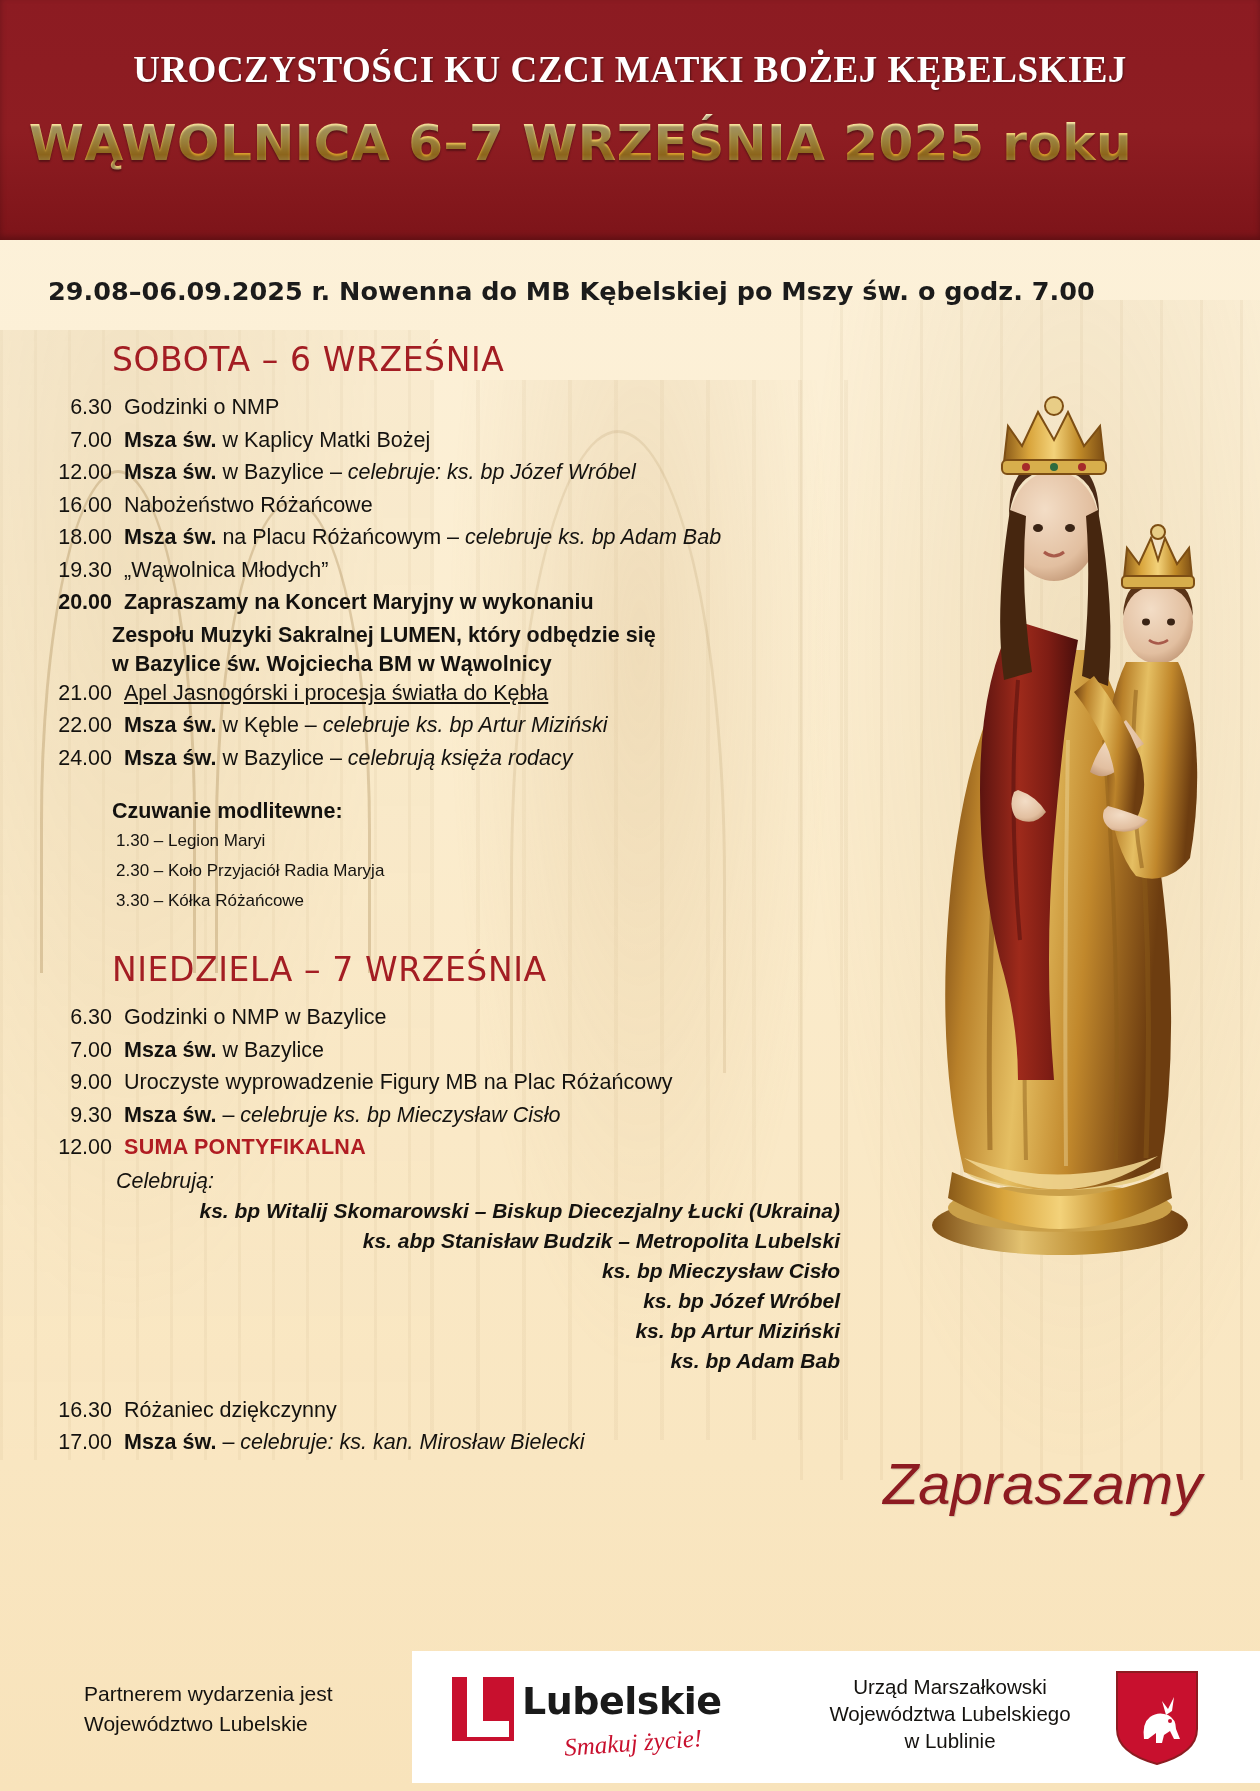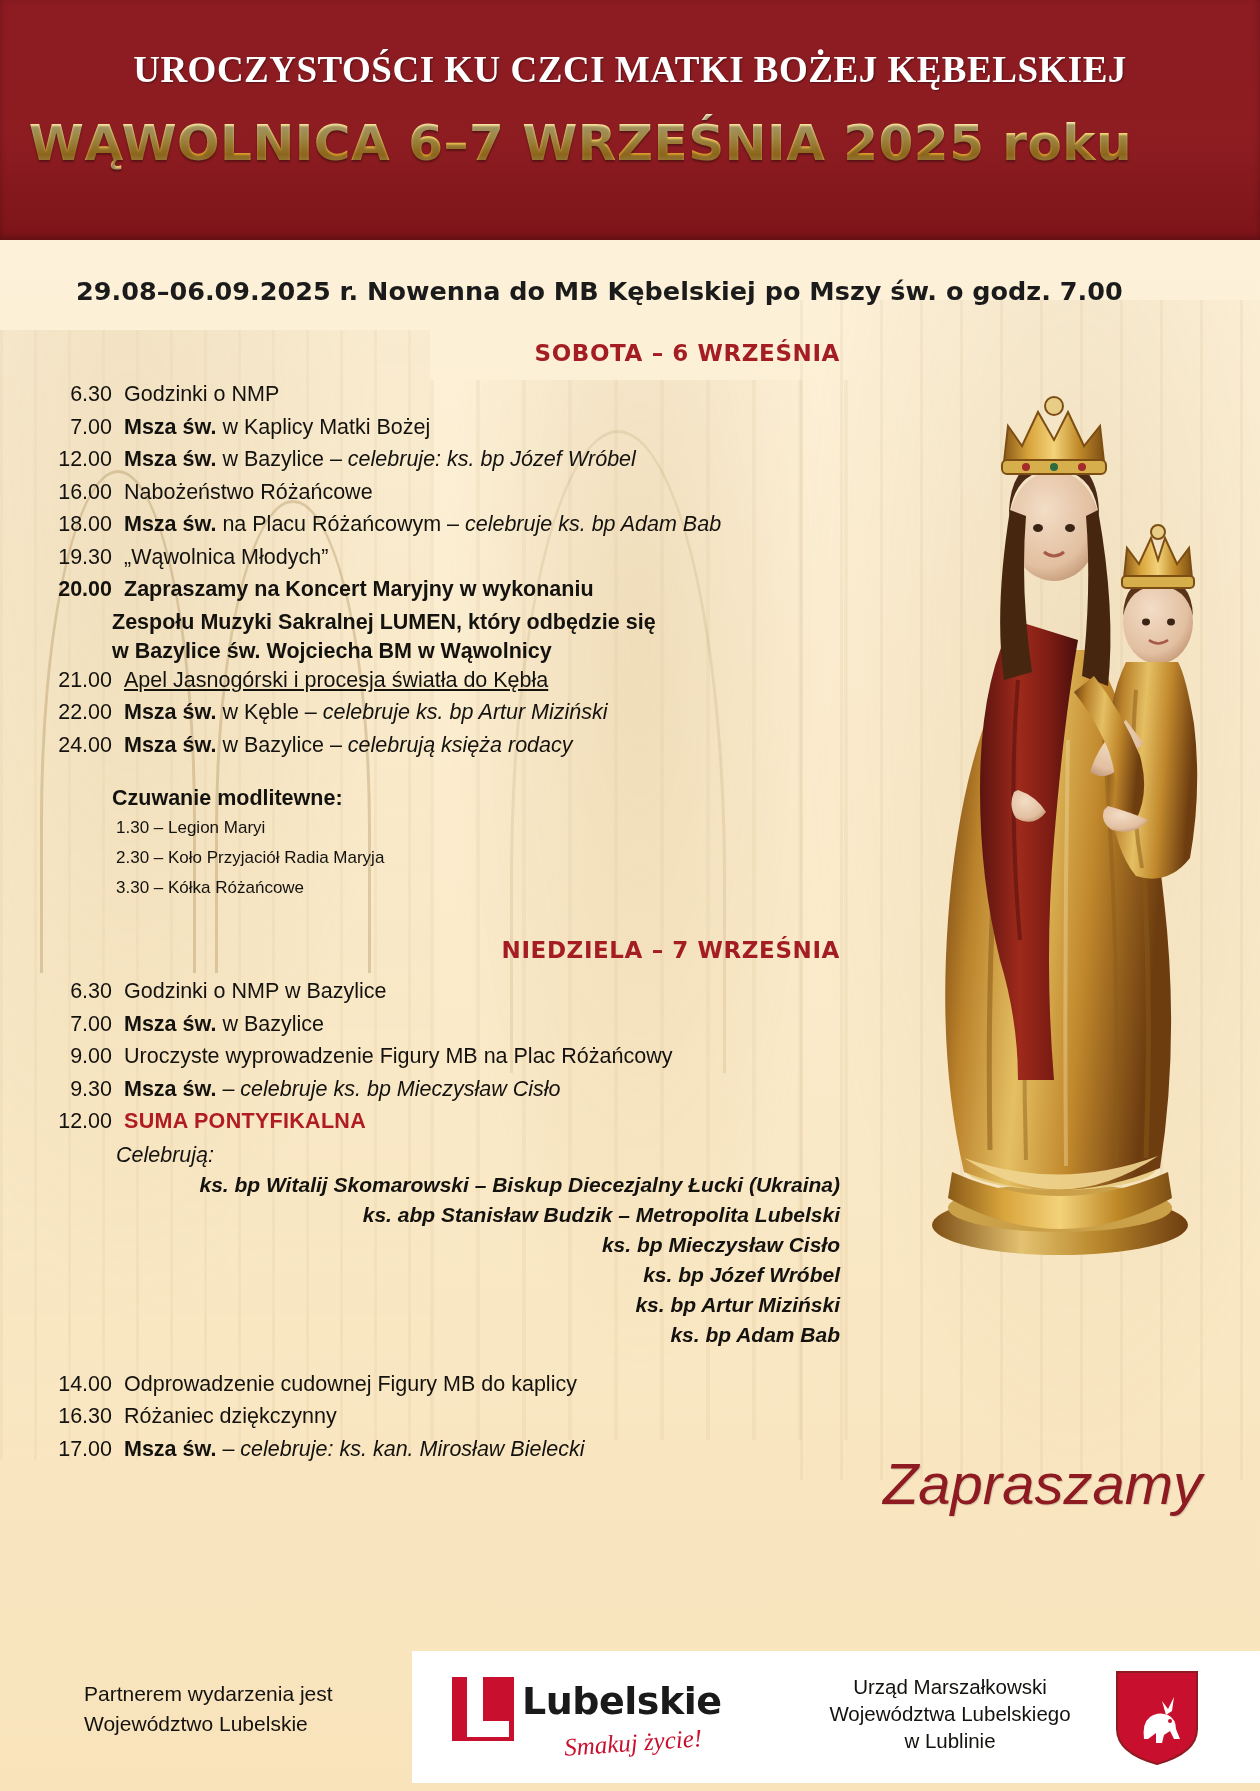--- a/index.html
+++ b/index.html
@@ -105,37 +105,35 @@
   
   #novena {
     position: absolute;
     left: 48px; top: 276px;
     width: 1170px;
     font-family: "DejaVu Sans", sans-serif;
     font-weight: bold;
     font-size: 25.5px;
     color: #1b1b1b;
     white-space: nowrap;
-    margin-left: 28px;
   }
 
   
   #schedule {
     position: absolute;
     left: 40px; top: 340px;
     width: 800px;
   }
   .day-heading {
     font-family: "DejaVu Sans", sans-serif;
-    font-weight: bold;
-    font-size: 23px;
+    font-weight: normal;
+    font-size: 33px;
     color: #a31d23;
     letter-spacing: 0.6px;
     margin: 0 0 14px 72px;
-    text-align: right;
   }
   #day2-heading { margin-top: 34px; }
 
   .row {
     display: flex;
     align-items: center;
     font-size: 21.5px;
     line-height: 29px;
     color: #14120f;
     margin-bottom: 3.5px;
@@ -397,24 +395,20 @@
         <div class="celeb-item">ks. bp Witalij Skomarowski – Biskup Diecezjalny Łucki (Ukraina)</div>
         <div class="celeb-item">ks. abp Stanisław Budzik – Metropolita Lubelski</div>
         <div class="celeb-item">ks.  bp  Mieczysław Cisło</div>
         <div class="celeb-item">ks. bp Józef Wróbel</div>
         <div class="celeb-item">ks. bp Artur Miziński</div>
         <div class="celeb-item">ks. bp Adam Bab</div>
       </div>
 
     <div class="block-gap"></div>
     <div id="day2-rows-after">
-        <div class="row">
-          <div class="time">14.00</div>
-          <div class="desc">Odprowadzenie cudownej Figury MB do kaplicy</div>
-        </div>
         <div class="row">
           <div class="time">16.30</div>
           <div class="desc">Różaniec dziękczynny</div>
         </div>
         <div class="row">
           <div class="time">17.00</div>
           <div class="desc"><b>Msza św.</b> – <i>celebruje: ks. kan. Mirosław Bielecki</i></div>
         </div>
       </div>
   </div>

